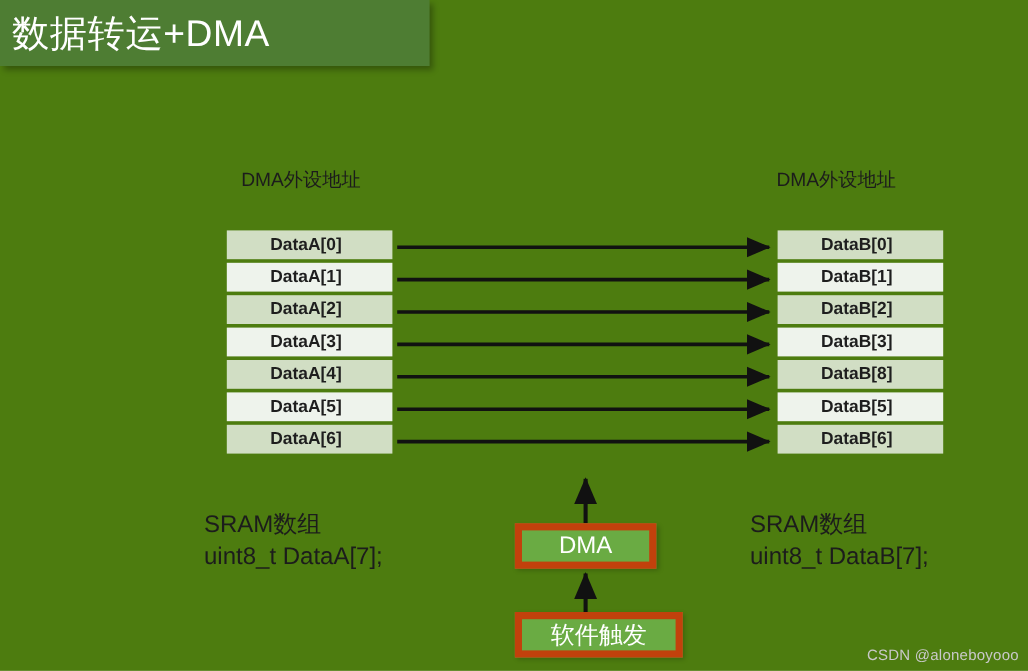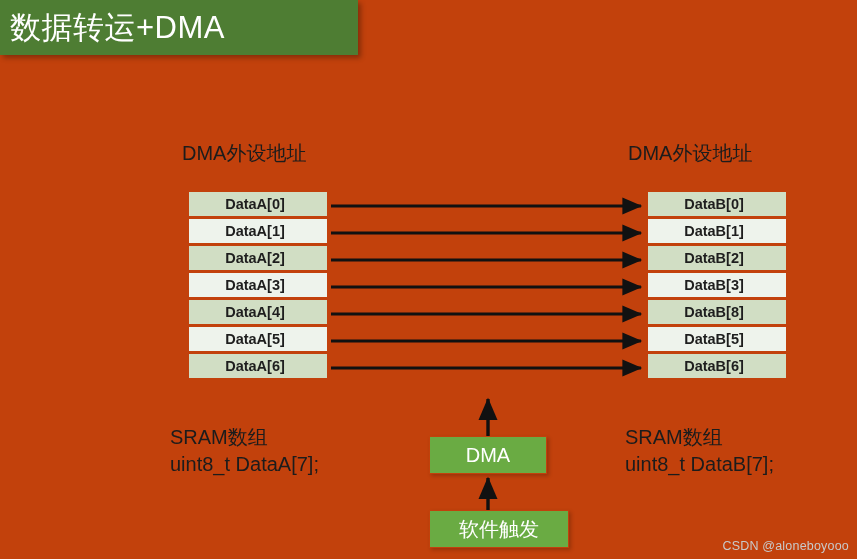--- a/index.html
+++ b/index.html
@@ -10,21 +10,21 @@
     width: 857px;
     height: 559px;
     background: #eeefee;
     font-family: "Liberation Sans", "DejaVu Sans", sans-serif;
     overflow: hidden;
     position: relative;
   }
   .slide {
     position: absolute;
     inset: 0;
-    background: #c2410c;
+    background: #4d7c0f;
   }
 
   
   .title-banner {
     position: absolute;
     left: 0;
     top: 0;
     width: 358px;
     height: 55px;
     background: #4e7d33;
@@ -38,23 +38,24 @@
     line-height: 34px;
     letter-spacing: 0.5px;
     padding-left: 10px;
     white-space: nowrap;
     font-weight: 400;
   }
 
   
   .col-head {
     position: absolute;
-    font-size: 20px;
+    font-size: 16px;
     color: #1c1c1c;
     white-space: nowrap;
+    margin-left: 19px;
   }
   .col-head.left  { left: 182px; top: 140px; }
   .col-head.right { left: 628px; top: 140px; }
 
   
   .table {
     position: absolute;
     top: 192px;
     width: 138px;
   }
@@ -92,21 +93,21 @@
     line-height: 27px;
     white-space: nowrap;
   }
   .caption.left  { left: 170px; top: 424px; width: 180px; }
   .caption.right { left: 625px; top: 424px; width: 180px; }
 
   
   .gbox {
     position: absolute;
     background: #6aab43;
-    border: 1px solid #c2410c;
+    border: 6px solid #c2410c;
     box-shadow: 2px 2px 4px rgba(0,0,0,0.22);
     color: #ffffff;
     display: flex;
     align-items: center;
     justify-content: center;
     box-sizing: border-box;
   }
   .gbox.dma {
     left: 429px; top: 436px;
     width: 118px; height: 38px;

